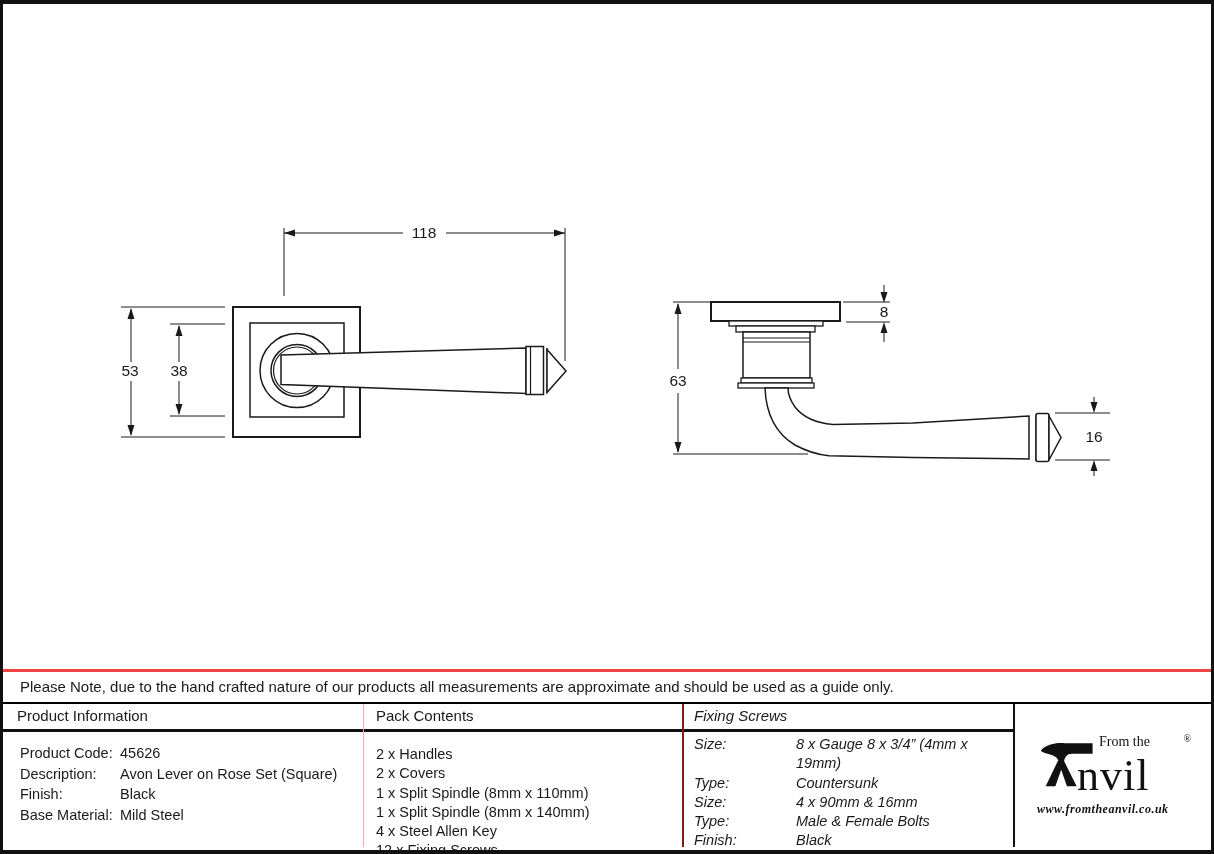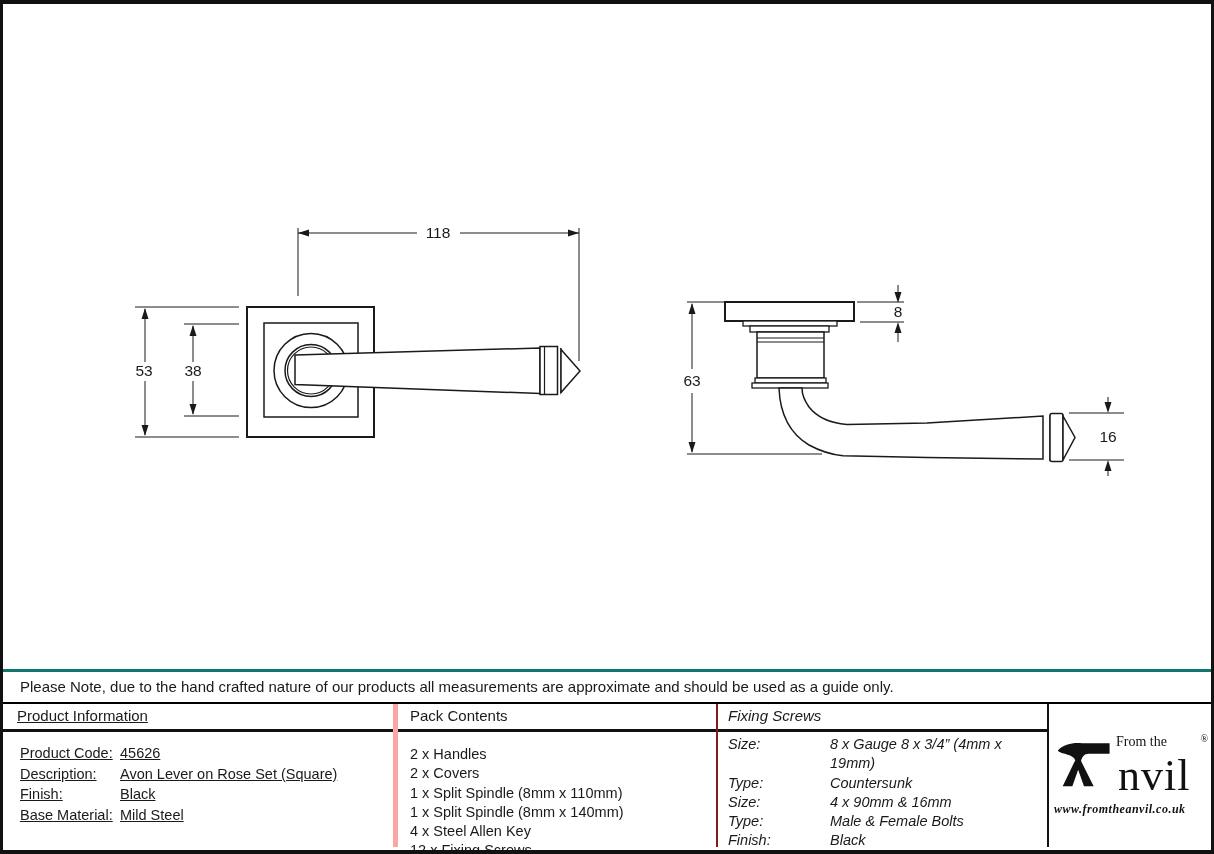--- a/index.html
+++ b/index.html
@@ -7,32 +7,32 @@
     position:relative;
     width:1214px;height:854px;
     box-sizing:border-box;
     background:#fff;
     border:3px solid #111;
     border-top-width:4px;border-bottom-width:4px;
     font-family:"Liberation Sans","DejaVu Sans",sans-serif;
     color:#1a1a1a;
     overflow:hidden;
   }
-  .draw-area{height:665px;border-bottom:3px solid #0f766e;padding-left:14px;}
+  .draw-area{height:665px;border-bottom:3px solid #ef4444;}
   .draw-area svg{display:block;}
   svg text{font-family:"Liberation Sans","DejaVu Sans",sans-serif;font-size:15.5px;fill:#1a1a1a;}
   .note-row{
     height:30px;line-height:30px;
     border-bottom:2px solid #000000;
     padding-left:17px;font-size:15px;
     white-space:nowrap;
   }
   .info-table{display:flex;height:143px;}
   .col{box-sizing:border-box;}
-  .col-pi{width:395px;border-right:5px solid #fca5a5;text-decoration:underline;}
+  .col-pi{width:361px;border-right:1px solid #fca5a5;}
   .col-pc{width:320px;border-right:2px solid #7f1d1d;}
   .col-fs{width:331px;border-right:2px solid #111;font-style:italic;}
   .col-logo{flex:1;display:flex;align-items:center;justify-content:center;}
   .hdr{
     height:22px;border-bottom:3px solid #111;
     font-size:15px;padding:3px 0 0 14px;
   }
   .col-pc .hdr{padding-left:12px;}
   .col-fs .hdr{padding-left:10px;}
   .tbody{font-size:14.5px;}
@@ -42,21 +42,21 @@
   .kv{display:flex;line-height:20.5px;}
   .col-fs .kv{line-height:19.3px;}
   .kv .k{width:100px;flex:none;}
   .col-fs .kv .k{width:102px;}
   .pc-line{line-height:19.3px;}
   
   .logo{text-align:left;}
   .logo-mark{position:relative;width:152px;height:62px;margin:0 auto;}
   .logo-mark .anvil-svg{position:absolute;left:0;top:4px;}
   .logo-mark .word{
-    position:absolute;left:64px;bottom:-2px;
+    position:absolute;left:40px;bottom:-2px;
     font-family:"Liberation Serif","DejaVu Serif",serif;
     font-size:44px;line-height:1;letter-spacing:1px;color:#111;
   }
   .logo-mark .fromthe{
     position:absolute;left:62px;top:0;
     font-family:"Liberation Serif","DejaVu Serif",serif;
     font-size:14px;color:#111;
   }
   .logo-mark .reg{
     position:absolute;right:-2px;top:-1px;

